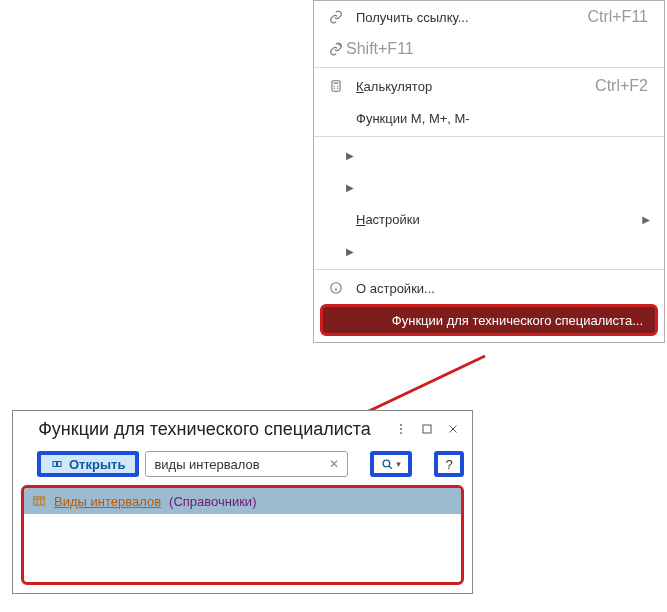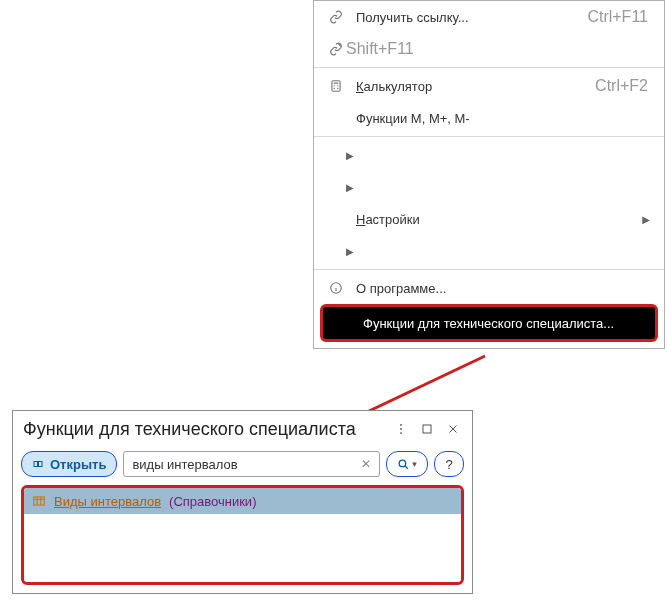--- a/index.html
+++ b/index.html
@@ -54,26 +54,27 @@
     color: #666;
     font-size: 10px;
     padding-right: 2px;
   }
   .menu-sep {
     height: 1px;
     background: #d8d8d8;
     margin: 2px 0;
   }
   .menu-item.highlight {
-    background: #000000;
+    background: #7f1d1d;
     color: #fff;
     margin: 0 6px 6px 6px;
     border: 3px solid #cc1f1f;
     border-radius: 6px;
-    height: 38px;
+    height: 32px;
+    text-align: right;
   }
   .menu-item.highlight .menu-label { color:#fff; }
 
   
   .arrow-svg {
     position: absolute;
     left: 225px;
     top: 350px;
     pointer-events: none;
   }
@@ -85,20 +86,21 @@
     top: 410px;
     width: 461px;
     border: 1px solid #8a8a8a;
     background: #fff;
   }
   .dlg-title {
     display: flex;
     align-items: center;
     height: 36px;
     padding: 0 8px 0 10px;
+    text-align: center;
   }
   .dlg-title-text {
     flex: 1;
     font-size: 18px;
     color: #222;
   }
   .dlg-tbtn {
     width: 22px;
     height: 22px;
     display: flex;
@@ -109,27 +111,28 @@
   }
 
   .dlg-toolbar {
     display: flex;
     align-items: center;
     gap: 6px;
     padding: 4px 8px 8px 8px;
   }
   .btn {
     height: 26px;
-    border: 1px solid #1d4ed8;
-    border-radius: 12px;
+    border: 4px solid #1d4ed8;
+    border-radius: 3px;
     background: #fff;
     display: flex;
     align-items: center;
     justify-content: center;
     font-size: 13px;
+    margin-left: 16px;
   }
   .btn-open {
     background: #cfe7f7;
     color: #0b5aa5;
     font-weight: bold;
     padding: 0 10px;
     gap: 6px;
   }
   .btn-open svg { color:#0b5aa5; }
   .search-wrap {
@@ -260,21 +263,21 @@
 
   <div class="menu-sep"></div>
 
   <div class="menu-item">
     <span class="menu-icon">
       <svg width="14" height="14" viewBox="0 0 24 24" fill="none" stroke="currentColor" stroke-width="2">
           <circle cx="12" cy="12" r="9"></circle>
           <path d="M12 8h.01M12 12v5"></path>
         </svg>
     </span>
-    <span class="menu-label">О программе...</span>
+    <span class="menu-label">О астройки...</span>
   </div>
 
   <div class="menu-item highlight">
     <span class="menu-label" style="padding-left:28px">Функции для технического специалиста...</span>
   </div>
 </div>
 
 <svg class="arrow-svg" width="280" height="150">
   <defs>
     <marker id="ah" markerWidth="12" markerHeight="12" refX="2" refY="5" orient="auto">

